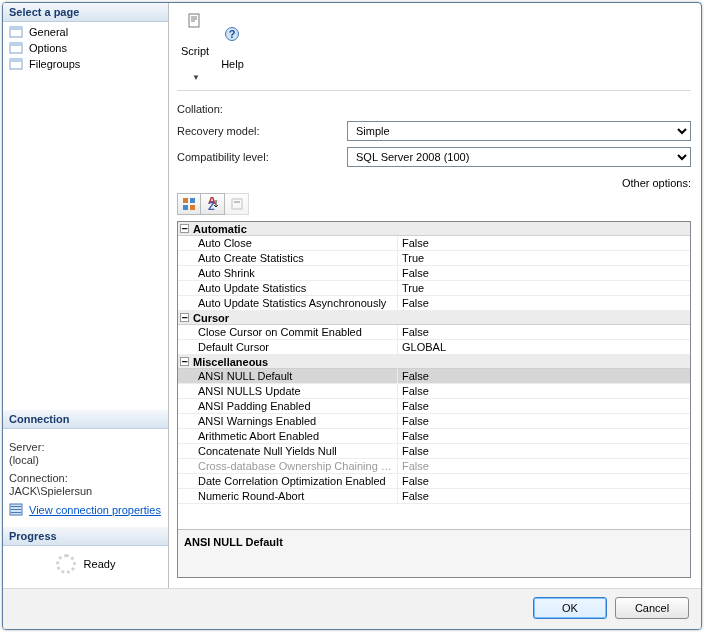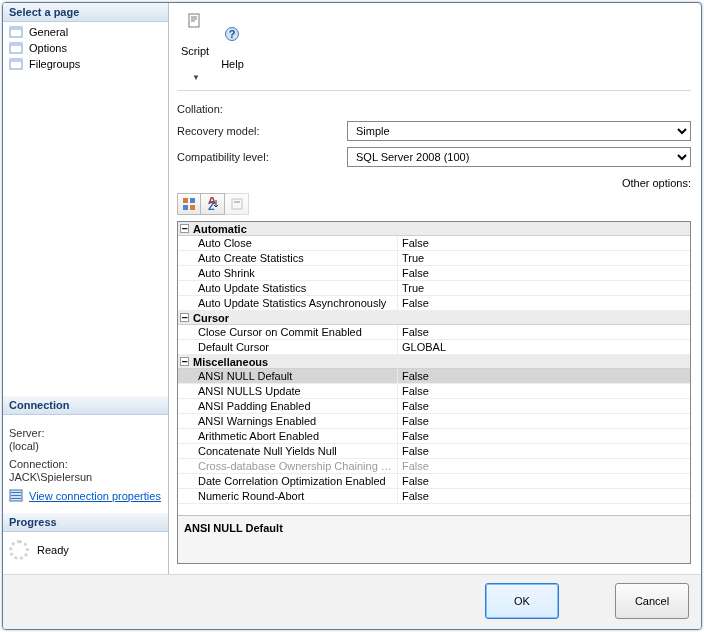--- a/index.html
+++ b/index.html
@@ -23,21 +23,21 @@
 .page-item .picon { width: 16px; height: 14px; margin-right: 4px; }
 .page-item.selected { color: #000; }
 .spacer { flex: 1; }
 
 .conn { padding: 6px 6px 8px 6px; font-size: 11px; }
 .conn .lbl { margin-top: 6px; color: #333; }
 .conn .val { margin-top: 1px; color: #333; }
 .link { color: #0256c9; text-decoration: underline; cursor: pointer; display: inline-flex; align-items: center; gap: 4px; margin-top: 6px; }
 .link .licon { width: 16px; height: 14px; }
 
-.prog { padding: 8px 6px 14px 6px; display: flex; align-items: center; gap: 8px; }
+.prog { padding: 8px 6px 14px 6px; display: flex; align-items: center; gap: 8px; justify-content: center; }
 .prog .spinner { width: 20px; height: 20px; border: 3px dotted #d1d3d6; border-radius: 50%; }
 
 .right { flex: 1; display: flex; flex-direction: column; padding: 6px 10px 10px 8px; min-width: 0; }
 .toolbar { display: flex; align-items: center; gap: 4px; padding: 2px 0 6px 0; border-bottom: 1px solid #d9d9d9; }
 .tbtn { display: flex; align-items: center; gap: 16px; padding: 2px 4px; cursor: pointer; flex-direction: column; }
 .tbtn .ticon { width: 16px; height: 16px; }
 .tbtn .arrow { font-size: 8px; color: #444; margin-left: 2px; }
 
 .form { padding: 12px 0 4px 0; }
 .row { display: flex; align-items: center; margin-bottom: 6px; }
@@ -57,21 +57,21 @@
 .grow { display: flex; border-bottom: 1px solid #ededed; }
 .grow .gname { width: 220px; padding: 1px 2px 1px 20px; border-right: 1px solid #ededed; white-space: nowrap; overflow: hidden; text-overflow: ellipsis; }
 .grow .gval { flex: 1; padding: 1px 4px; }
 .grow.sel { background: #d6d6d6; }
 .grow.sel .gname { background: #d6d6d6; }
 .grow.dis .gname, .grow.dis .gval { color: #9a9a9a; }
 
 .desc { border-top: 1px solid #c0c0c0; padding: 6px; height: 48px; background: #f5f5f5; font-weight: bold; }
 
 .footer { padding: 8px 12px 10px 0; display: flex; justify-content: flex-end; gap: 8px; border-top: 1px solid #d9d9d9; background: #f2f2f2; }
-.btn { min-width: 74px; height: 36px; border: 1px solid #8a8a8a; border-radius: 3px; background: linear-gradient(to bottom,#fdfdfd,#e6e6e6); cursor: pointer; font-size: 11px; margin-left: 48px; }
+.btn { min-width: 74px; height: 22px; border: 1px solid #8a8a8a; border-radius: 3px; background: linear-gradient(to bottom,#fdfdfd,#e6e6e6); cursor: pointer; font-size: 11px; }
 .btn.primary { border: 1px solid #2f7bd1; box-shadow: 0 0 0 1px #7fc0ff inset; background: linear-gradient(to bottom,#eef6ff,#dceeff); }
 
 ::-webkit-scrollbar { width: 16px; }
 ::-webkit-scrollbar-track { background: #f0f0f0; border-left: 1px solid #ddd; }
 ::-webkit-scrollbar-thumb { background: #c7c7c7; border: 1px solid #a9a9a9; }
 ::-webkit-scrollbar-button { background: #e8e8e8; border: 1px solid #bcbcbc; height: 16px; }
 </style>
 </head>
 <body>
 

